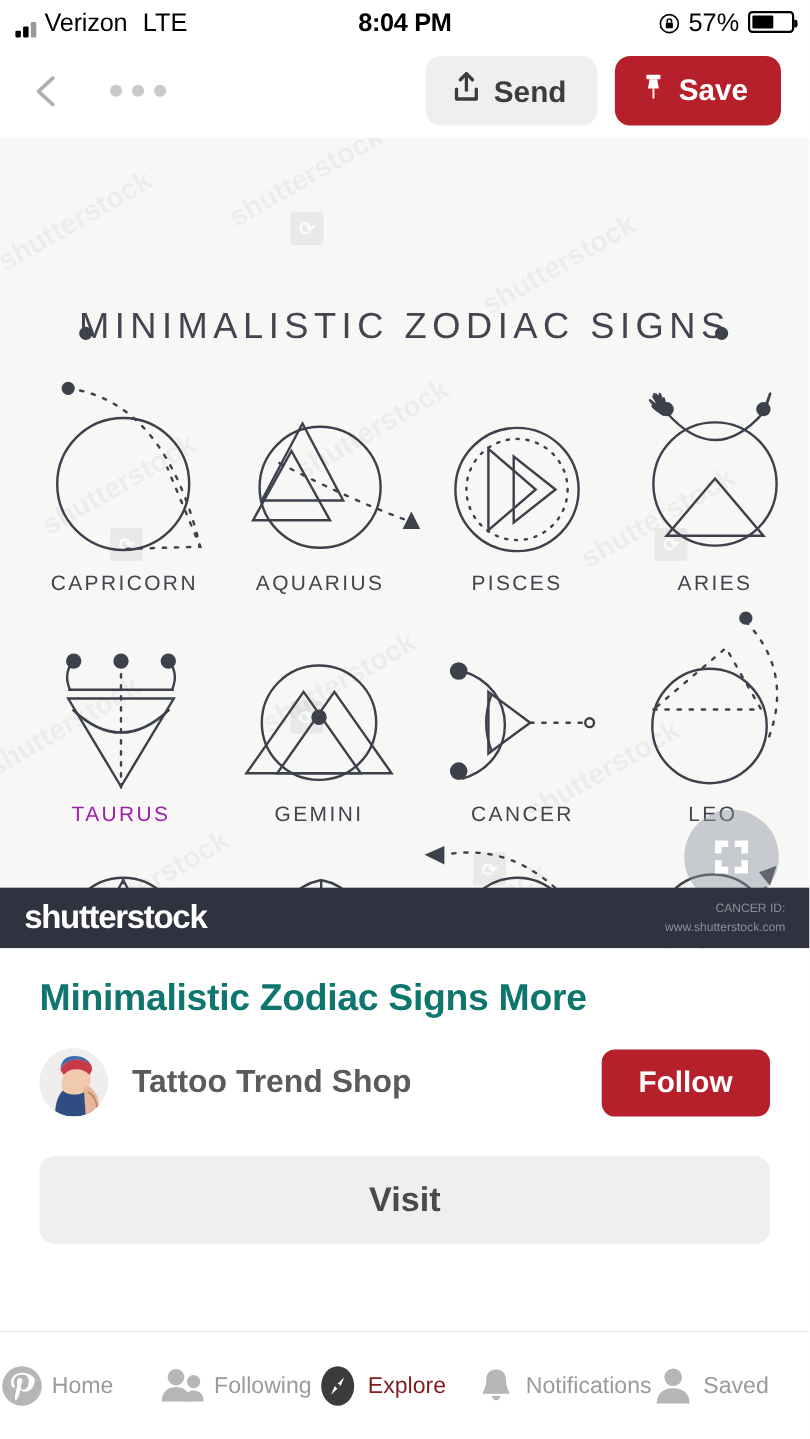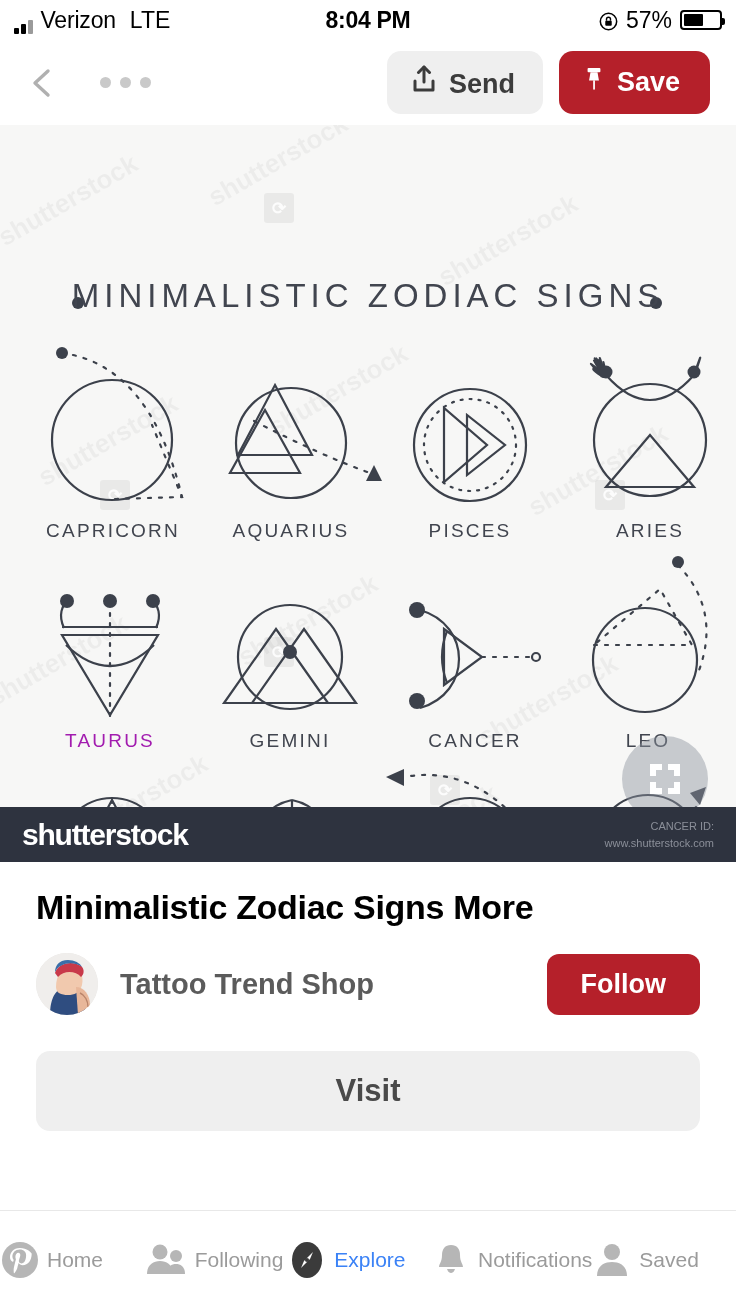--- a/index.html
+++ b/index.html
@@ -92,21 +92,21 @@
     position:absolute; right: 28px; bottom: 40px;
     width: 86px; height: 86px; border-radius:50%;
     background: rgba(140,146,158,0.45);
     display:flex; align-items:center; justify-content:center;
   }
   .ss-corner-glyph { width: 46px; height: 46px; }
 
   
   .info { padding: 26px 36px 0 36px; }
   .pin-title {
-    font-size: 34px; font-weight: 700; color: #000000; letter-spacing: -0.3px;
+    font-size: 34px; font-weight: 700; color: #0f766e; letter-spacing: -0.3px;
   }
   .author-row { display:flex; align-items:center; margin-top: 26px; }
   .avatar {
     width: 62px; height: 62px; border-radius:50%; overflow:hidden;
     background:#e9e7e4; flex:none; position:relative;
   }
   .author-name { font-size: 29px; font-weight: 700; color:#5b5b5b; margin-left: 22px; }
   .btn-follow {
     margin-left:auto; background:#b5202a; color:#fff;
     font-size: 27px; font-weight:700; border-radius: 12px;
@@ -120,21 +120,21 @@
 
   
   .tabbar {
     position:absolute; left:0; right:0; bottom:0; height:98px;
     border-top:1px solid #e8e8e8; background:#fff;
     display:flex; align-items:center;
   }
   .tab { flex:1; display:flex; flex-direction:row; align-items:center; gap:7px; }
   .tab .ticon { height: 40px; display:flex; align-items:center; justify-content:center; }
   .tab .tlabel { font-size: 21px; color:#9b9b9b; }
-  .tab.active .tlabel { color: #3b82f6; font-weight: 500; }
+  .tab.active .tlabel { color: #7f1d1d; font-weight: 500; }
 </style>
 </head>
 <body>
 
 <div class="phone">
 
   <div class="statusbar">
     <div class="sb-left">
       <span class="bars">
         <i></i>

